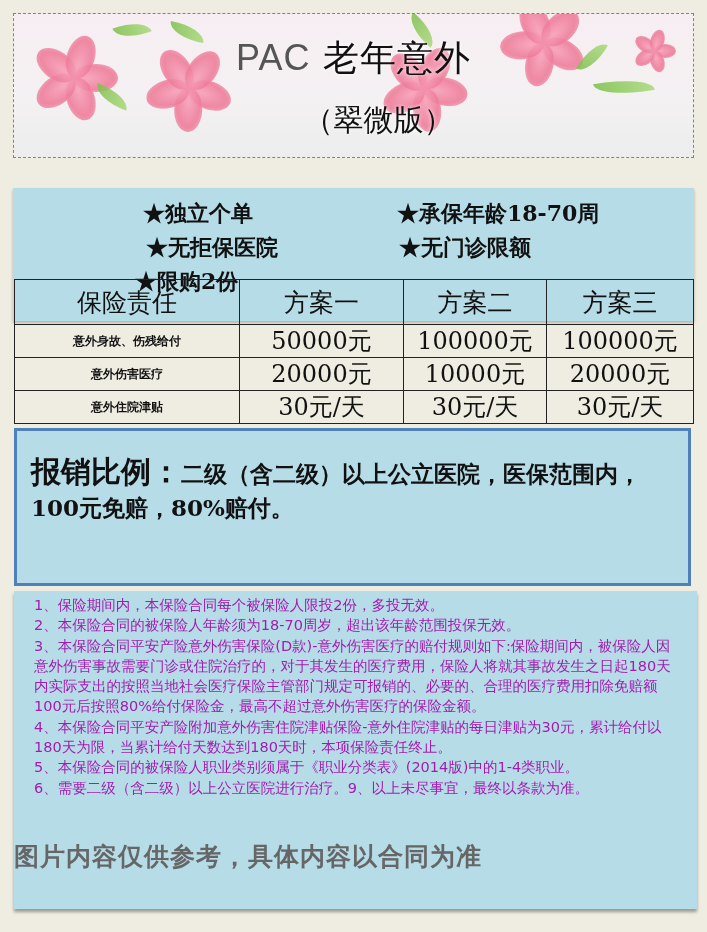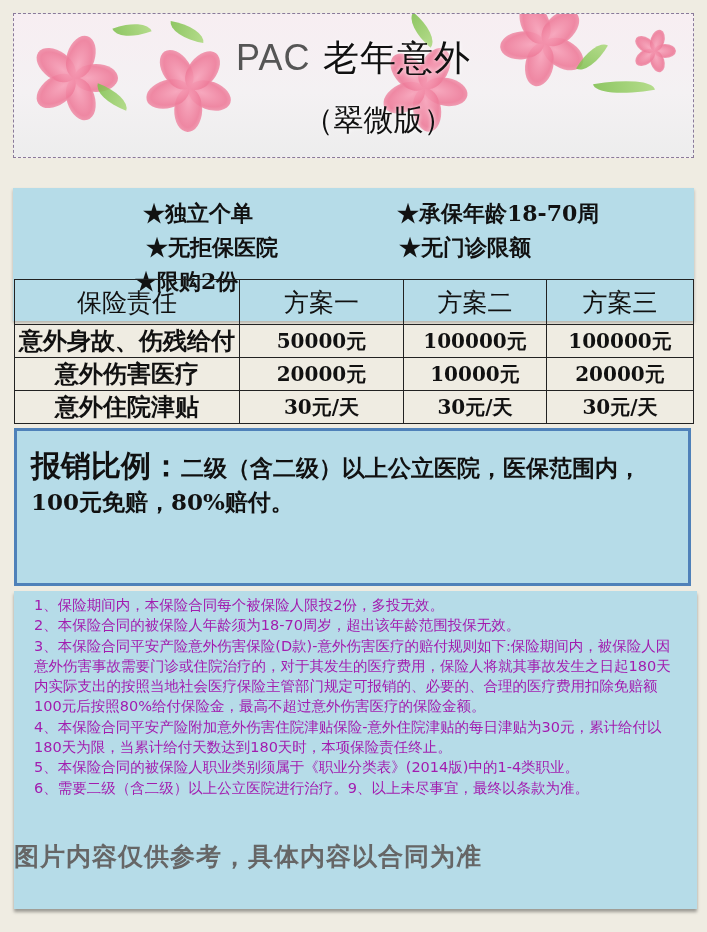--- a/index.html
+++ b/index.html
@@ -12,24 +12,24 @@
   .title{position:absolute;left:0;right:0;top:22px;text-align:center;font-size:36px;line-height:44px;letter-spacing:1px;}
   .title .pac{font-family:"Liberation Sans","DejaVu Sans",sans-serif;color:#555;font-weight:normal;}
   .title .cn{font-family:"DejaVu Serif",serif;color:#111;text-shadow:0 0 4px #fff;}
   .subtitle{position:absolute;left:0;right:0;top:86px;text-align:center;font-size:30px;line-height:40px;color:#111;text-shadow:0 0 4px #fff;padding-left:50px;}
   .features{position:absolute;left:13px;top:158px;width:681px;height:133px;background:#b6dce8;box-shadow:0 2px 3px rgba(0,0,0,.25);margin-top:30px;}
   .feat{position:absolute;font-size:22px;font-weight:bold;line-height:30px;white-space:nowrap;}
   .table-wrap{position:absolute;left:14px;top:279px;width:680px;}
   table{border-collapse:collapse;width:680px;table-layout:fixed;}
   td,th{border:1px solid #222;text-align:center;padding:0;font-weight:normal;}
   th{font-size:25px;height:44px;margin-left:12px;}
-  td{height:32px;font-size:24px;font-weight:bold;}
-  td.val{font-size:20px;font-weight:bold;}
+  td{height:32px;font-size:12px;font-weight:bold;}
+  td.val{font-size:24px;font-weight:normal;}
   .col1{width:225px;}.col2{width:164px;}.col3{width:143px;}
-  .reimb{position:absolute;left:14px;top:428px;width:677px;height:158px;background:#b6dce8;border:3px solid #4f81b9;box-sizing:border-box;padding:18px 12px 0 14px;font-size:23px;font-weight:bold;line-height:34px;}
+  .reimb{position:absolute;left:14px;top:428px;width:677px;height:158px;background:#b6dce8;border:3px solid #4f81b9;box-sizing:border-box;padding:24px 12px 0 14px;font-size:23px;font-weight:bold;line-height:34px;}
   .reimb .label{font-size:30px;font-weight:bold;}
   .reimb .rest{font-size:23px;}
   .notes{position:absolute;left:14px;top:591px;width:683px;height:318px;background:#b6dce8;box-shadow:0 3px 3px rgba(0,0,0,.35);box-sizing:border-box;padding:4px 14px 0 20px;}
   .note{font-size:14.5px;line-height:20.3px;color:#a21caf;margin:0;font-family:"DejaVu Sans","Liberation Sans",sans-serif;}
   .disclaimer{position:absolute;left:0;right:0;top:249px;text-align:left;font-family:"DejaVu Sans","Liberation Sans",sans-serif;font-weight:bold;font-size:25px;color:#666;letter-spacing:1px;}
 </style>
 </head>
 <body>
 
 <div class="banner">

